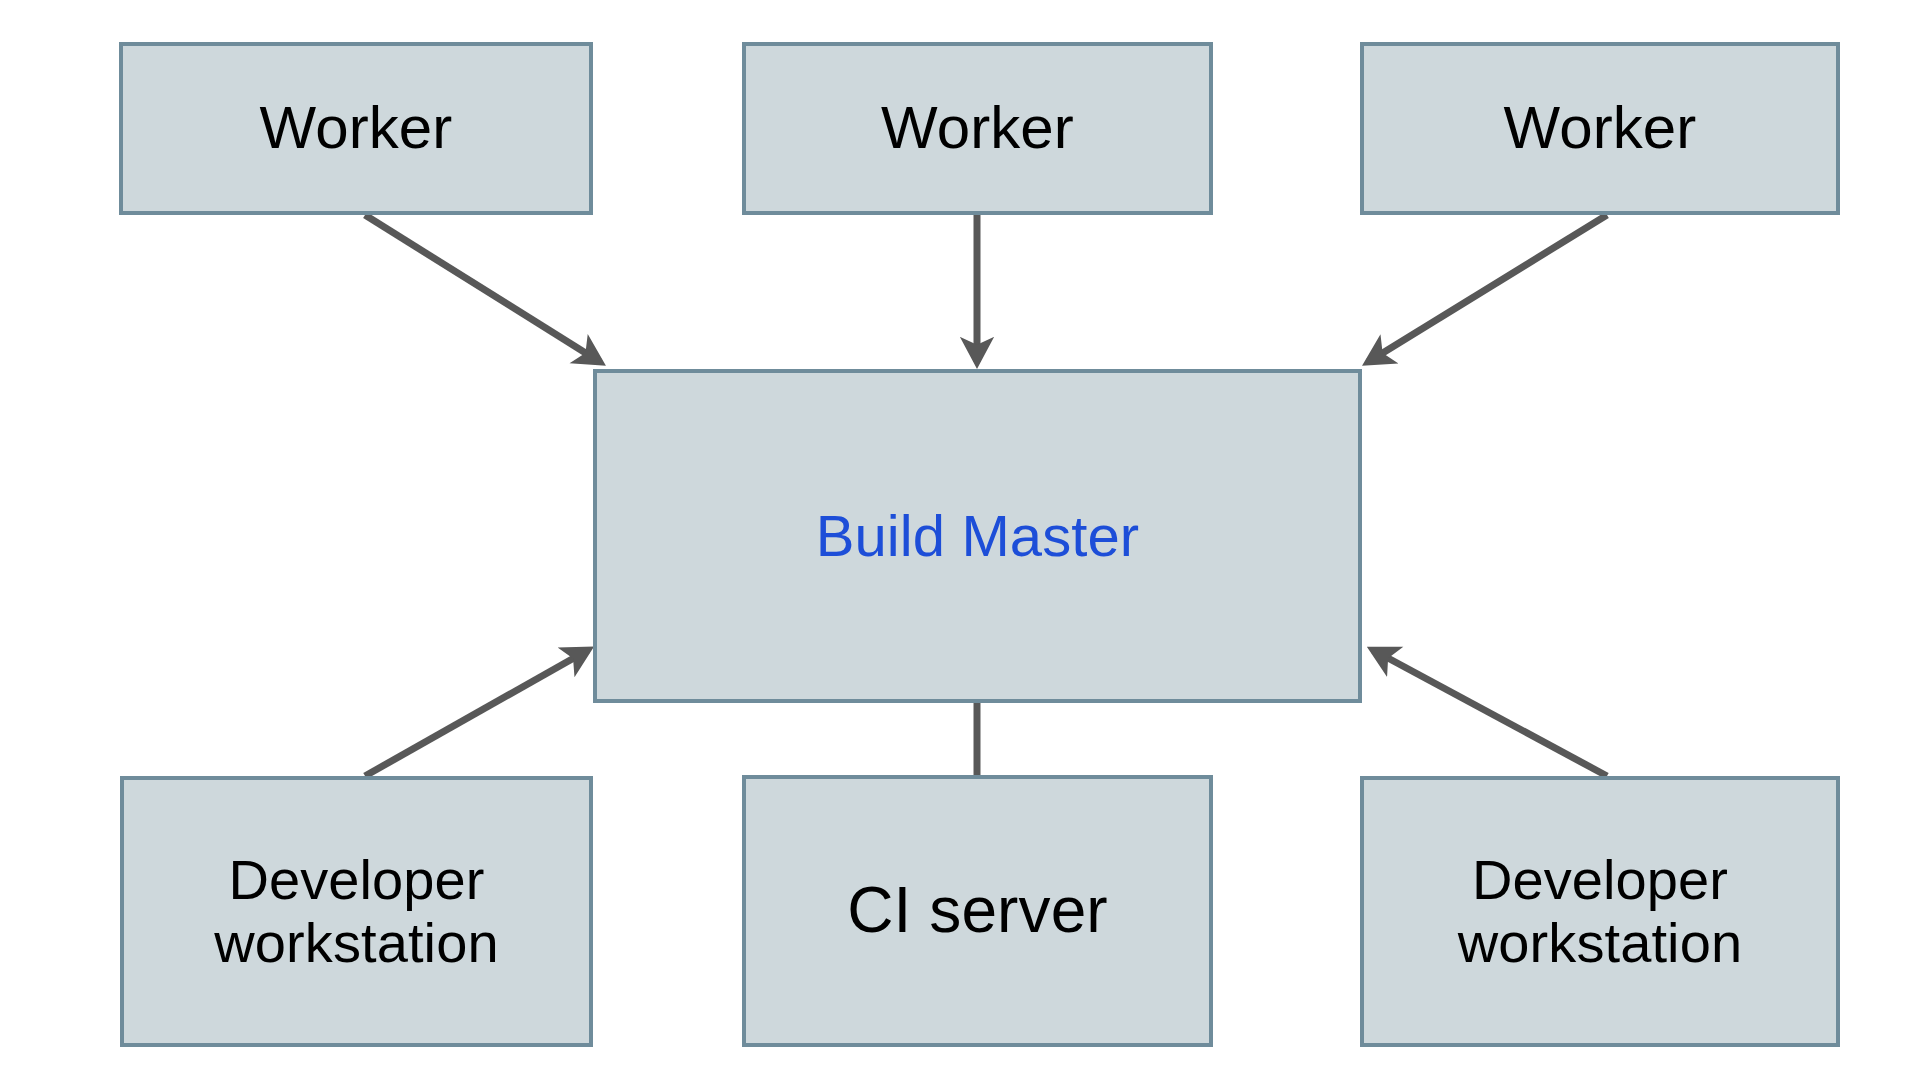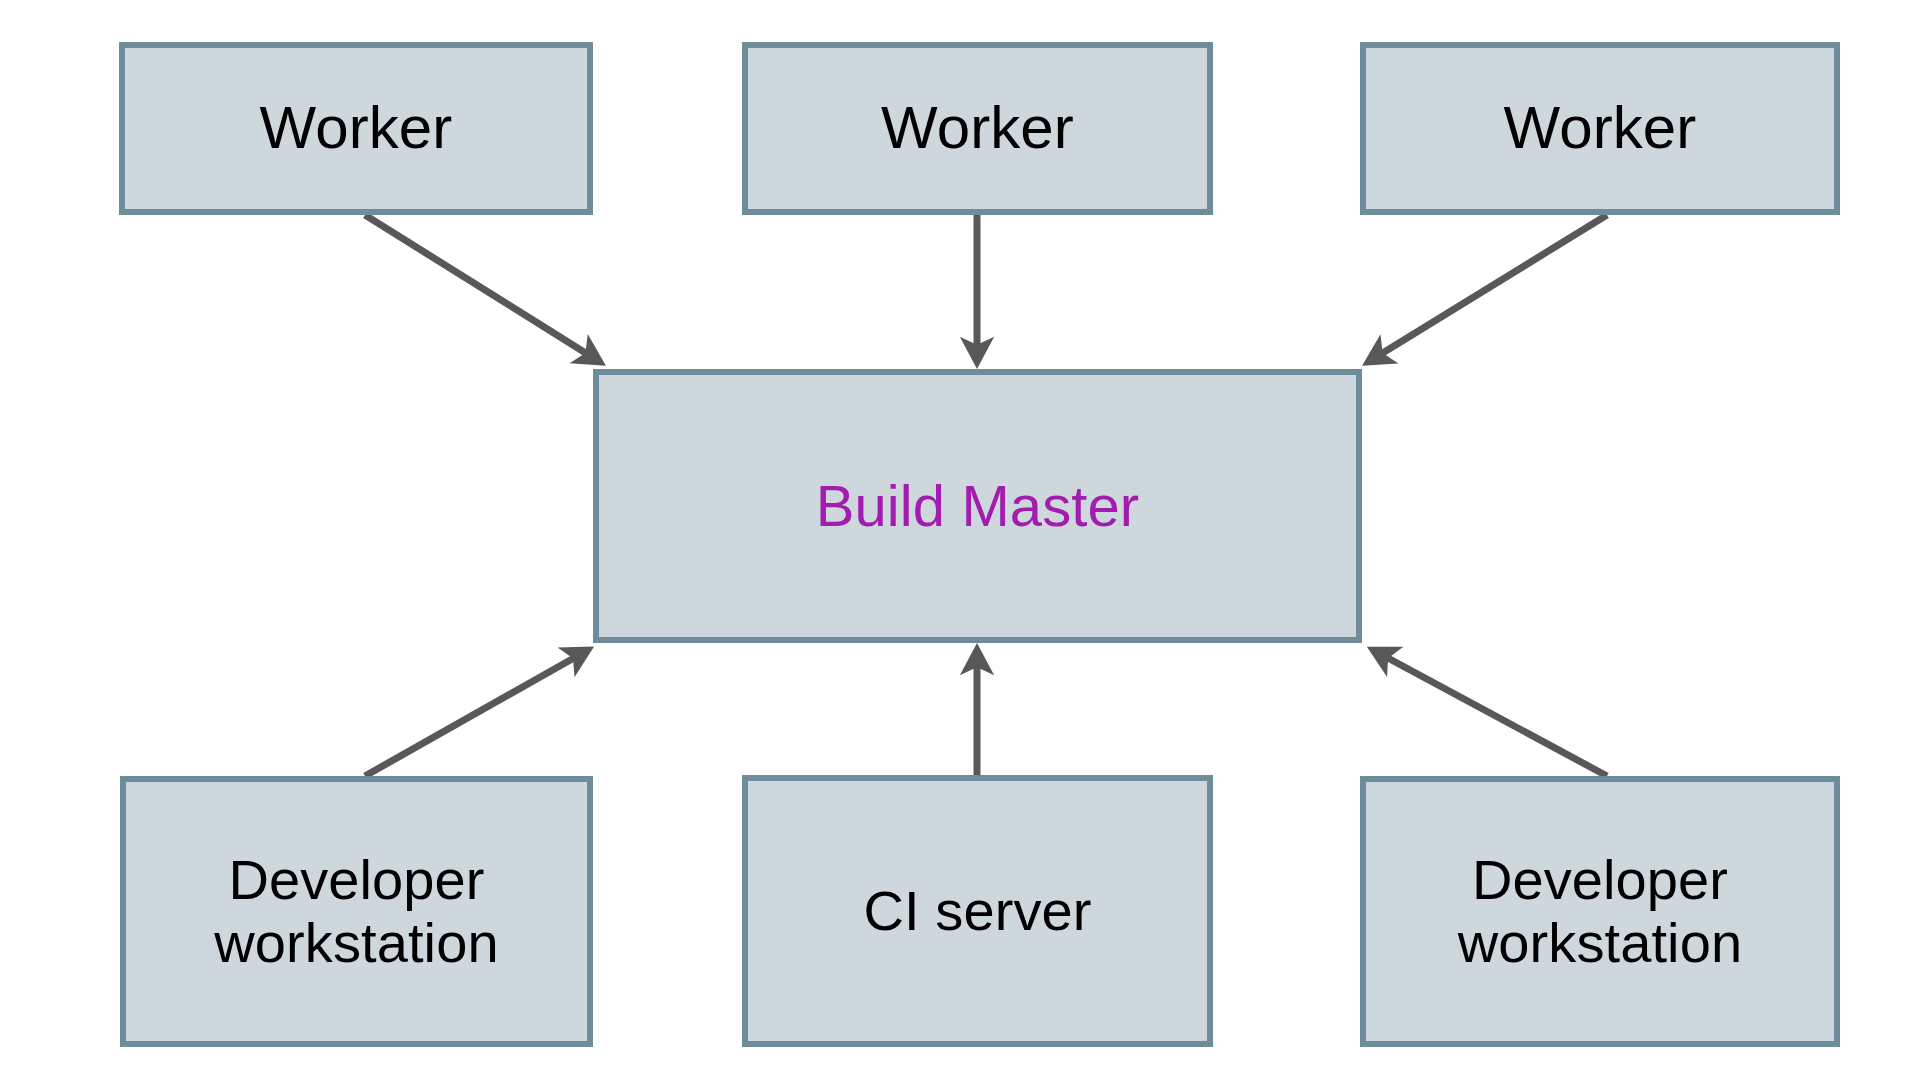--- a/index.html
+++ b/index.html
@@ -21,37 +21,37 @@
     left: 0;
     top: 0;
     width: 1910px;
     height: 1090px;
     pointer-events: none;
   }
   .node {
     position: absolute;
     box-sizing: border-box;
     background: #ced8dc;
-    border: 6px solid #3b82f6;
+    border: 4px solid #3b82f6;
     display: flex;
     align-items: center;
     justify-content: center;
     text-align: center;
     color: #000000;
     line-height: 1.18;
     letter-spacing: 0.1px;
   }
   .node-label {
     display: block;
     white-space: pre-line;
     padding: 0 10px;
   }
   .node.worker       { font-size: 60px; }
   .node.master       { font-size: 58px; }
-  .node.ci           { font-size: 56px; }
+  .node.ci           { font-size: 64px; }
   .node.workstation  { font-size: 56px; align-items: center; }
   .node.workstation .node-label { line-height: 1.12; }
 </style>
 </head>
 <body>
 
 <div id="canvas" style="background: rgb(255, 255, 255);">
 
   <svg id="edge-layer" viewBox="0 0 1910 1090" width="1910" height="1090" xmlns="http://www.w3.org/2000/svg">
     <defs>
@@ -74,21 +74,21 @@
   </div>
 
   <div class="node worker" style="left: 742px; top: 42px; width: 471px; height: 173px; background: rgb(206, 216, 220); border-color: rgb(111, 140, 155); color: rgb(0, 0, 0);">
     <span class="node-label">Worker</span>
   </div>
 
   <div class="node worker" style="left: 1360px; top: 42px; width: 480px; height: 173px; background: rgb(206, 216, 220); border-color: rgb(111, 140, 155); color: rgb(0, 0, 0);">
     <span class="node-label">Worker</span>
   </div>
 
-  <div class="node master" style="left: 593px; top: 369px; width: 769px; height: 274px; background: rgb(206, 216, 220); border-color: rgb(111, 140, 155); color: #a21caf;">
+  <div class="node master" style="left: 593px; top: 369px; width: 769px; height: 334px; background: rgb(206, 216, 220); border-color: rgb(111, 140, 155); color: #1d4ed8;">
     <span class="node-label">Build Master</span>
   </div>
 
   <div class="node workstation" style="left: 120px; top: 776px; width: 473px; height: 271px; background: rgb(206, 216, 220); border-color: rgb(111, 140, 155); color: rgb(0, 0, 0);">
     <span class="node-label">Developer
 workstation</span>
   </div>
 
   <div class="node ci" style="left: 742px; top: 775px; width: 471px; height: 272px; background: rgb(206, 216, 220); border-color: rgb(111, 140, 155); color: rgb(0, 0, 0);">
     <span class="node-label">CI server</span>

